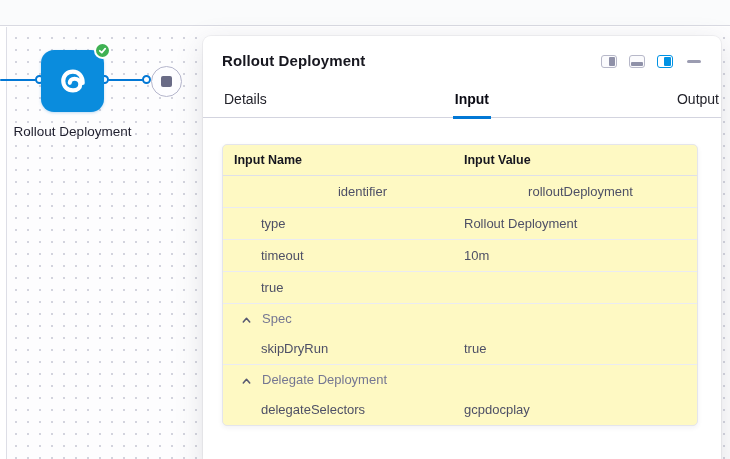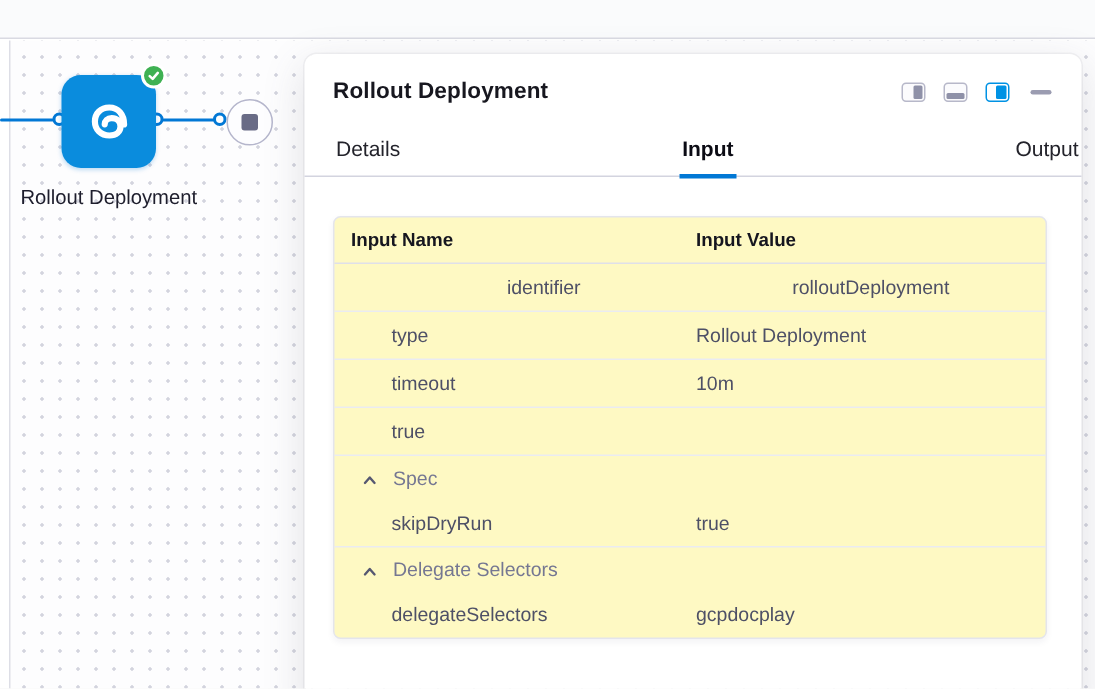--- a/index.html
+++ b/index.html
@@ -174,21 +174,21 @@
           </div>
           <div class="trow field no-top">
             <div class="cell name"><span>skipDryRun</span></div>
             <div class="cell val">true</div>
           </div>
           <div class="trow group">
             <div class="cell name">
               <svg width="11" height="11" viewBox="0 0 12 12" style="flex:none">
                 <polyline points="2.5,7.6 6,3.6 9.5,7.6" fill="none" stroke="#565871" stroke-width="1.7" stroke-linecap="round" stroke-linejoin="round"></polyline>
               </svg>
-              <span>Delegate Selectors</span>
+              <span>Delegate Deployment</span>
             </div>
             <div class="cell val"></div>
           </div>
           <div class="trow field no-top">
             <div class="cell name"><span>delegateSelectors</span></div>
             <div class="cell val">gcpdocplay</div>
           </div>
         </div>
     </div>
   </div>

